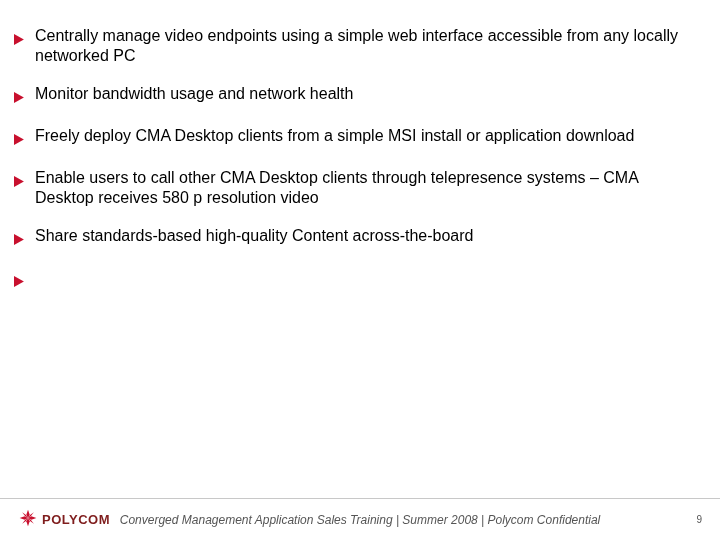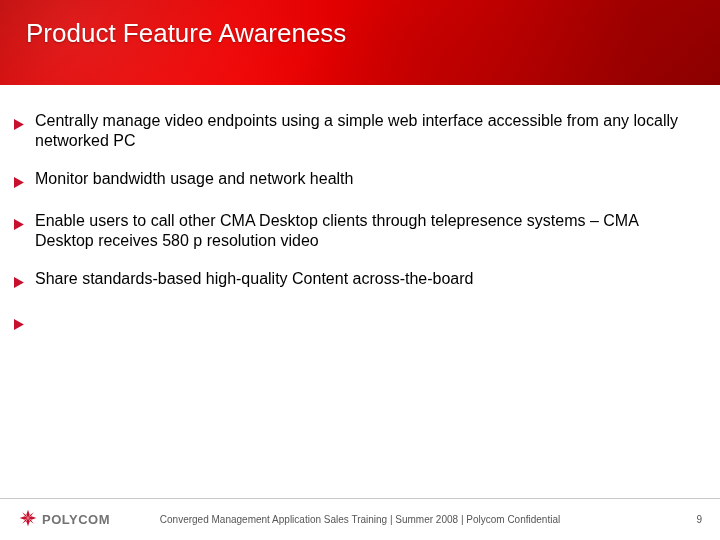--- a/index.html
+++ b/index.html
@@ -55,62 +55,68 @@
     display: flex;
     align-items: center;
     padding: 0 18px 0 18px;
     position: relative;
   }
   .logo-wrap { display: flex; align-items: center; gap: 4px; }
   .logo-text {
     font-size: 13px;
     font-weight: 700;
     letter-spacing: 0.5px;
-    color: #737373;
+    color: #7f1d1d;
   }
   .footer-text {
     position: absolute;
     left: 50%;
     transform: translateX(-50%);
-    font-size: 10px;
+    font-size: 12px;
     color: #555;
     white-space: nowrap;
+    font-style: italic;
   }
   .page-num {
     margin-left: auto;
     font-size: 10px;
     color: #555;
   }
 </style>
 </head>
 <body>
 
 <div class="slide">
 
-  <div class="header">
-    <div class="title">Product Feature Awareness</div>
-  </div>
 
   <div class="body">
     <ul class="bullet-list">
       <li class="bullet-item">
         <span class="bullet-marker">
           <svg width="11" height="11" viewBox="0 0 10 10">
               <polygon points="0,0 9,5 0,10" fill="#c8102e"></polygon>
             </svg>
         </span>
         <span class="bullet-text">Centrally manage video endpoints using a simple web interface accessible from any locally networked PC</span>
       </li>
       <li class="bullet-item">
         <span class="bullet-marker">
           <svg width="11" height="11" viewBox="0 0 10 10">
               <polygon points="0,0 9,5 0,10" fill="#c8102e"></polygon>
             </svg>
         </span>
         <span class="bullet-text">Monitor bandwidth usage and network health</span>
+      </li>
+      <li class="bullet-item">
+        <span class="bullet-marker">
+          <svg width="11" height="11" viewBox="0 0 10 10">
+              <polygon points="0,0 9,5 0,10" fill="#c8102e"></polygon>
+            </svg>
+        </span>
+        <span class="bullet-text">Freely deploy CMA Desktop clients from a simple MSI install or application download</span>
       </li>
       <li class="bullet-item">
         <span class="bullet-marker">
           <svg width="11" height="11" viewBox="0 0 10 10">
               <polygon points="0,0 9,5 0,10" fill="#c8102e"></polygon>
             </svg>
         </span>
         <span class="bullet-text">Enable users to call other CMA Desktop clients through telepresence systems – CMA Desktop receives 580 p resolution video</span>
       </li>
       <li class="bullet-item">

